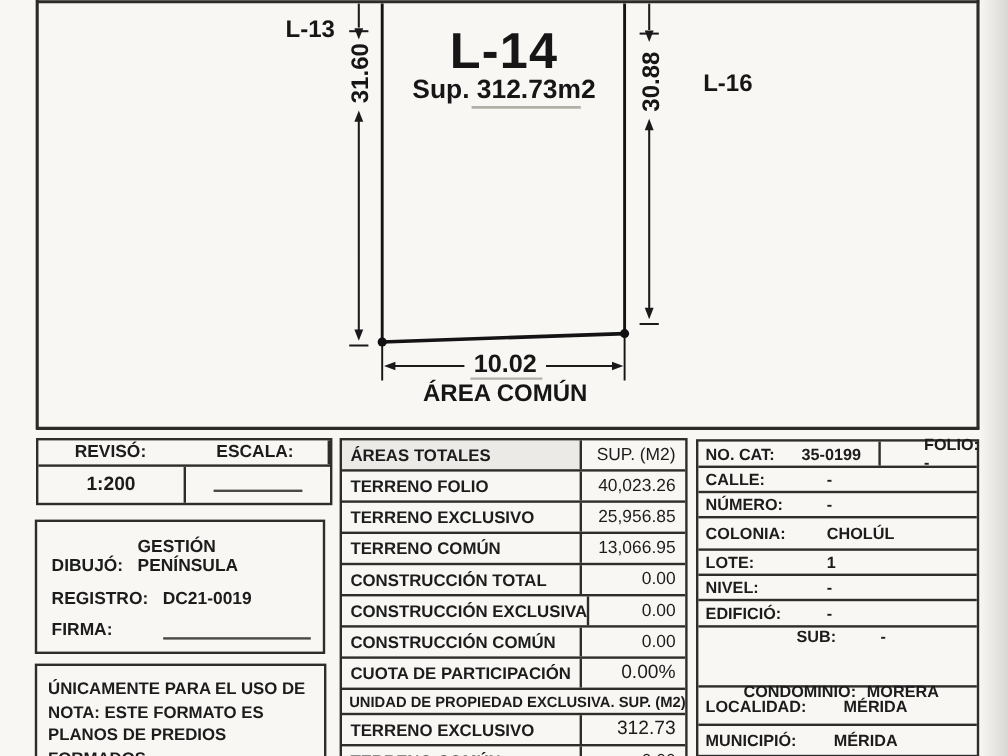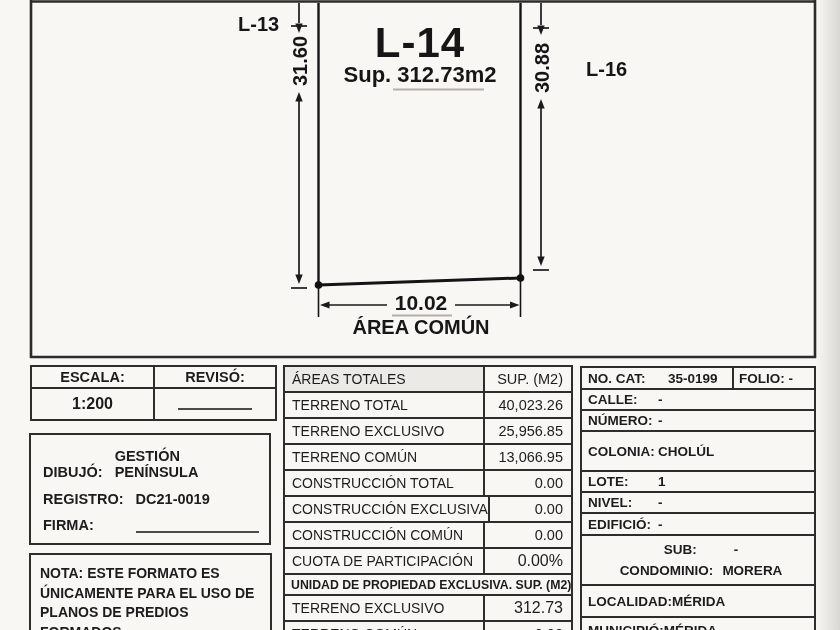--- a/index.html
+++ b/index.html
@@ -29,31 +29,31 @@
   .firma-line { flex:1; margin-left:30px; border-bottom:2px solid #4a4a48; height:14px; max-width:152px; }
 
   #note-box { left:29px; top:553px; width:243px; height:92px; padding:9px 8px 0 9px;
     font-weight:bold; font-size:14px; line-height:19.5px; }
 
   
   #areas-table { left:283px; top:365px; width:290px; border:2px solid #2e2d2b; display:flex; flex-direction:column; }
   .at-row { display:flex; height:26px; border-bottom:2px solid #2e2d2b; }
   .at-row:last-child { border-bottom:2px solid #2e2d2b; }
   .at-lbl { flex:0 0 200px; border-right:2px solid #2e2d2b; display:flex; align-items:center;
-    padding-left:7px; font-weight:normal; font-size:14px; white-space:nowrap; }
+    padding-left:7px; font-weight:bold; font-size:14px; white-space:nowrap; }
   .at-val { flex:1; display:flex; align-items:center; justify-content:flex-end;
     padding-right:8px; font-weight:normal; font-size:14.5px; }
   .at-row.hdr .at-lbl { background:rgba(0,0,0,0.05); }
   .at-section { height:21px; display:flex; align-items:center; padding-left:6px;
     border-bottom:2px solid #2e2d2b; font-weight:bold; font-size:12.3px; white-space:nowrap; }
 
   
   #prop-table { left:580px; top:366px; width:236px; border:2px solid #2e2d2b; display:flex; flex-direction:column; }
   .pt-row { display:flex; align-items:center; border-bottom:2px solid #2e2d2b;
-    font-weight:bold; font-size:13.5px; padding-left:6px; }
+    font-weight:bold; font-size:13.5px; padding-left:6px;gap:31px; }
   .pt-row:last-child { border-bottom:none; }
   .pt-lbl { flex:0 0 70px; white-space:nowrap; }
   .pt-val { white-space:nowrap; }
   .pt-hdr { padding-left:0; }
   .pt-hdr .cell-l { flex:0 0 152px; border-right:2px solid #2e2d2b; height:100%;
     display:flex; align-items:center; padding-left:6px; }
   .pt-hdr .cell-l .pt-lbl { flex:0 0 80px; }
   .pt-hdr .cell-r { flex:1; display:flex; align-items:center; padding-left:5px; }
   .pt-sub { flex-direction:column; align-items:center; justify-content:space-evenly; }
   .pt-sub .sub-line { display:flex; }
@@ -122,22 +122,22 @@
     <text x="238" y="31" font-size="20">L-13</text>
     <text x="420" y="57" text-anchor="middle" font-size="42" letter-spacing="1">L-14</text>
     <text x="420" y="82" text-anchor="middle" font-size="22" font-weight="bold">Sup. 312.73m2</text>
     <line x1="393" y1="89.5" x2="484" y2="89.5" stroke="#b3afa9" stroke-width="2.2"></line>
     <text x="586" y="76" font-size="20">L-16</text>
     <text x="421" y="334" text-anchor="middle" font-size="20">ÁREA COMÚN</text>
   </svg>
 
   <div class="abs box" id="scale-box">
     <div class="sb-row hdr">
+      <div class="sb-cell r">REVISÓ:</div>
       <div class="sb-cell l">ESCALA:</div>
-      <div class="sb-cell r">REVISÓ:</div>
     </div>
     <div class="sb-row">
       <div class="sb-cell l" style="font-size:16px">1:200</div>
       <div class="sb-cell r">
           <span class="blank-line"></span>
         </div>
     </div>
   </div>
 
   <div class="abs box" id="draft-box">
@@ -149,33 +149,33 @@
       <span class="lbl">REGISTRO:</span>
       <span>DC21-0019</span>
     </div>
     <div class="draft-row">
       <span class="lbl">FIRMA:</span>
       <span class="firma-line"></span>
     </div>
   </div>
 
   <div class="abs box" id="note-box">
+    <div>ÚNICAMENTE PARA EL USO DE</div>
     <div>NOTA: ESTE FORMATO ES</div>
-    <div>ÚNICAMENTE PARA EL USO DE</div>
     <div>PLANOS DE PREDIOS FORMADOS</div>
 
   </div>
 
   <div class="abs" id="areas-table">
     <div class="at-row hdr">
       <div class="at-lbl">ÁREAS TOTALES</div>
       <div class="at-val">SUP. (M2)</div>
     </div>
     <div class="at-row">
-      <div class="at-lbl">TERRENO TOTAL</div>
+      <div class="at-lbl">TERRENO FOLIO</div>
       <div class="at-val">40,023.26</div>
     </div>
     <div class="at-row">
       <div class="at-lbl">TERRENO EXCLUSIVO</div>
       <div class="at-val">25,956.85</div>
     </div>
     <div class="at-row">
       <div class="at-lbl">TERRENO COMÚN</div>
       <div class="at-val">13,066.95</div>
     </div>
@@ -215,21 +215,21 @@
       <div class="cell-r">FOLIO: -</div>
     </div>
     <div class="pt-row" style="height:21px">
       <span class="pt-lbl">CALLE:</span>
       <span class="pt-val">-</span>
     </div>
     <div class="pt-row" style="height:21px">
       <span class="pt-lbl">NÚMERO:</span>
       <span class="pt-val">-</span>
     </div>
-    <div class="pt-row" style="height:40px">
+    <div class="pt-row" style="height:27px">
       <span class="pt-lbl">COLONIA:</span>
       <span class="pt-val">CHOLÚL</span>
     </div>
     <div class="pt-row" style="height:21px">
       <span class="pt-lbl">LOTE:</span>
       <span class="pt-val">1</span>
     </div>
     <div class="pt-row" style="height:21px">
       <span class="pt-lbl">NIVEL:</span>
       <span class="pt-val">-</span>

